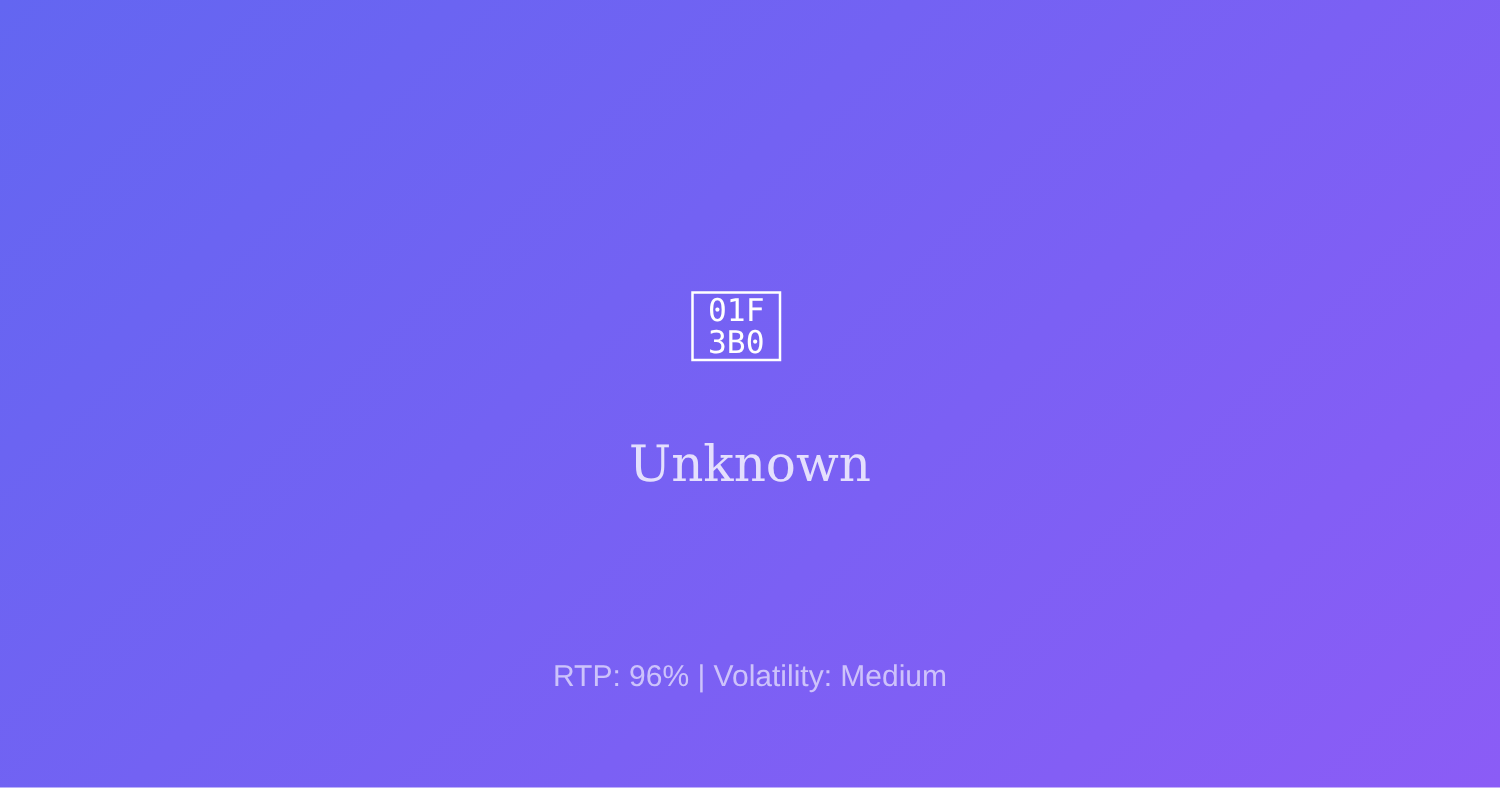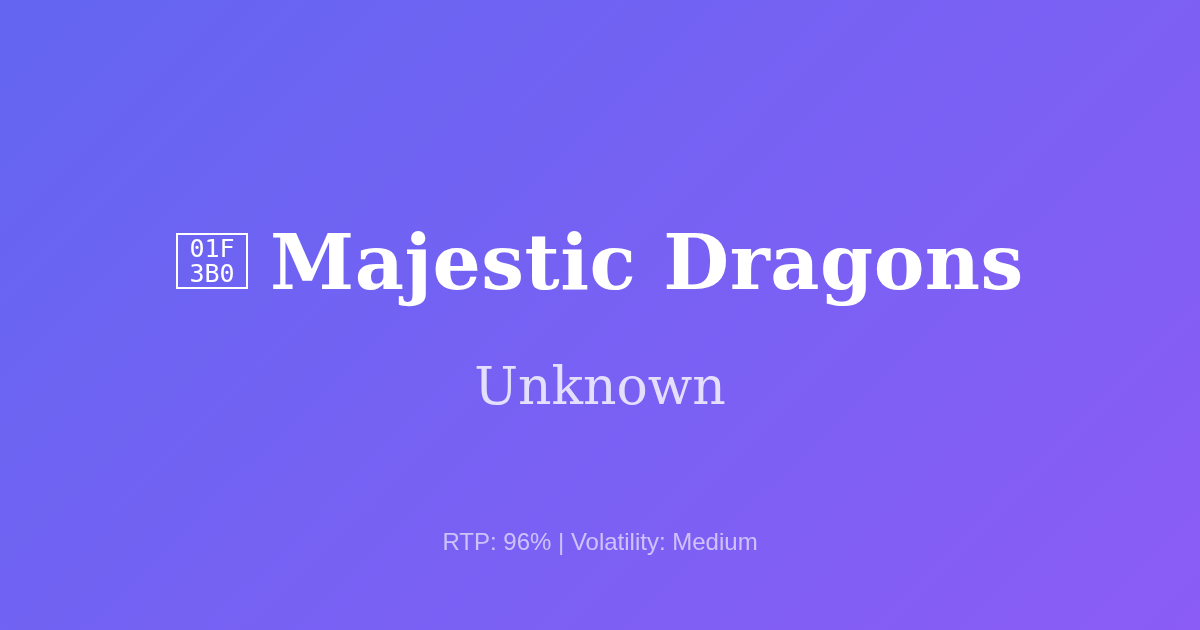--- a/index.html
+++ b/index.html
@@ -70,21 +70,21 @@
     line-height: 84px;
     letter-spacing: 0.5px;
     margin: 0;
   }
 
   
   .provider {
     color: rgba(255, 255, 255, 0.80);
     font-family: "DejaVu Serif", "Liberation Serif", serif;
     font-weight: 400;
-    font-size: 52px;
+    font-size: 40px;
     line-height: 46px;
     margin: 0;
     padding-top: 58px;
   }
 
   
   .meta-line {
     position: absolute;
     left: 0;
     right: 0;
@@ -103,21 +103,20 @@
 
 <div id="og-card">
 
   <div class="title-row">
 
     <span class="tofu-glyph">
       <span class="tofu-line">01F</span>
       <span class="tofu-line">3B0</span>
     </span>
 
-    <h1 class="game-title">Majestic Dragons</h1>
 
   </div>
 
   <p class="provider">Unknown</p>
 
   <p class="meta-line">RTP: 96% | Volatility: Medium</p>
 
 </div>
 
 </body></html>

